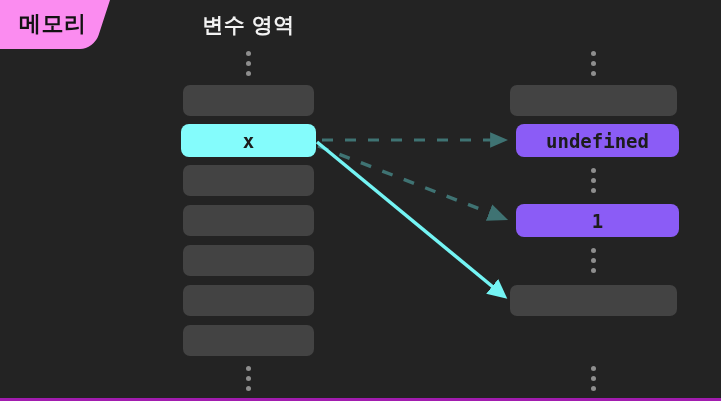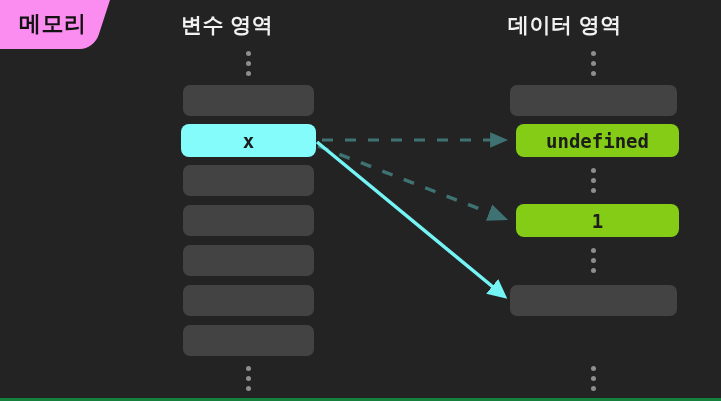--- a/index.html
+++ b/index.html
@@ -3,39 +3,40 @@
 <meta charset="utf-8">
 <style>
   html,body{margin:0;padding:0;background:#111;}
   .stage{
     position:relative;
     width:721px;height:401px;
     background:#232323;
     overflow:hidden;
     font-family:"Liberation Sans", sans-serif;
     box-sizing:border-box;
-    border-bottom:3px solid #15803d;
+    border-bottom:3px solid #a21caf;
   }
   
   .badge-shape{
     position:absolute;left:0;top:0;
     width:110px;height:49px;
     background:#fb8cf0;
     transform:skewX(-18deg);
     transform-origin:top left;
     border-radius:0 0 14px 0;
   }
   .badge-label{
     position:absolute;left:19px;top:9px;
     font-size:22px;font-weight:800;color:#121212;
     letter-spacing:0.5px;
   }
   
   .col-header{
     position:absolute;top:11px;
+    text-align:center;
     font-size:21px;font-weight:800;color:#f2f2f2;
     letter-spacing:0.5px;
   }
   .col-header.vars{left:181px;width:135px;}
   .col-header.data{left:508px;width:171px;}
   
   .column{
     position:absolute;top:84px;
     display:flex;flex-direction:column;gap:7px;
   }
@@ -46,21 +47,21 @@
     background:#434343;border-radius:7px;
     height:31px;margin:1px 2px;
   }
   .cellbox{
     height:33px;border-radius:8px;
     display:flex;align-items:center;justify-content:center;
     font-family:"DejaVu Sans Mono", monospace;
     font-size:19px;font-weight:700;color:#1c1c1c;
   }
   .cellbox.cyan{background:#84fcfc;}
-  .cellbox.yellow{background:#84cc16;margin-left:8px;}
+  .cellbox.yellow{background:#8b5cf6;margin-left:8px;}
   
   .dots{
     display:flex;flex-direction:column;gap:5px;align-items:center;
   }
   .dots .dot{width:5px;height:5px;border-radius:50%;background:#8e8e8e;}
   .dots.abs{position:absolute;}
   .dots.top-vars{left:246px;top:51px;}
   .dots.top-data{left:591px;top:51px;}
   .dots.bottom-vars{left:246px;top:366px;}
   .dots.bottom-data{left:591px;top:366px;}
@@ -70,21 +71,20 @@
 </style>
 </head>
 <body>
 
 <div class="stage">
 
   <div class="badge-shape"></div>
   <div class="badge-label">메모리</div>
 
   <div class="col-header vars">변수 영역</div>
-  <div class="col-header data">데이터 영역</div>
 
   <div class="dots abs top-vars">
     <span class="dot"></span>
       <span class="dot"></span>
       <span class="dot"></span>
   </div>
   <div class="dots abs top-data">
     <span class="dot"></span>
       <span class="dot"></span>
       <span class="dot"></span>

